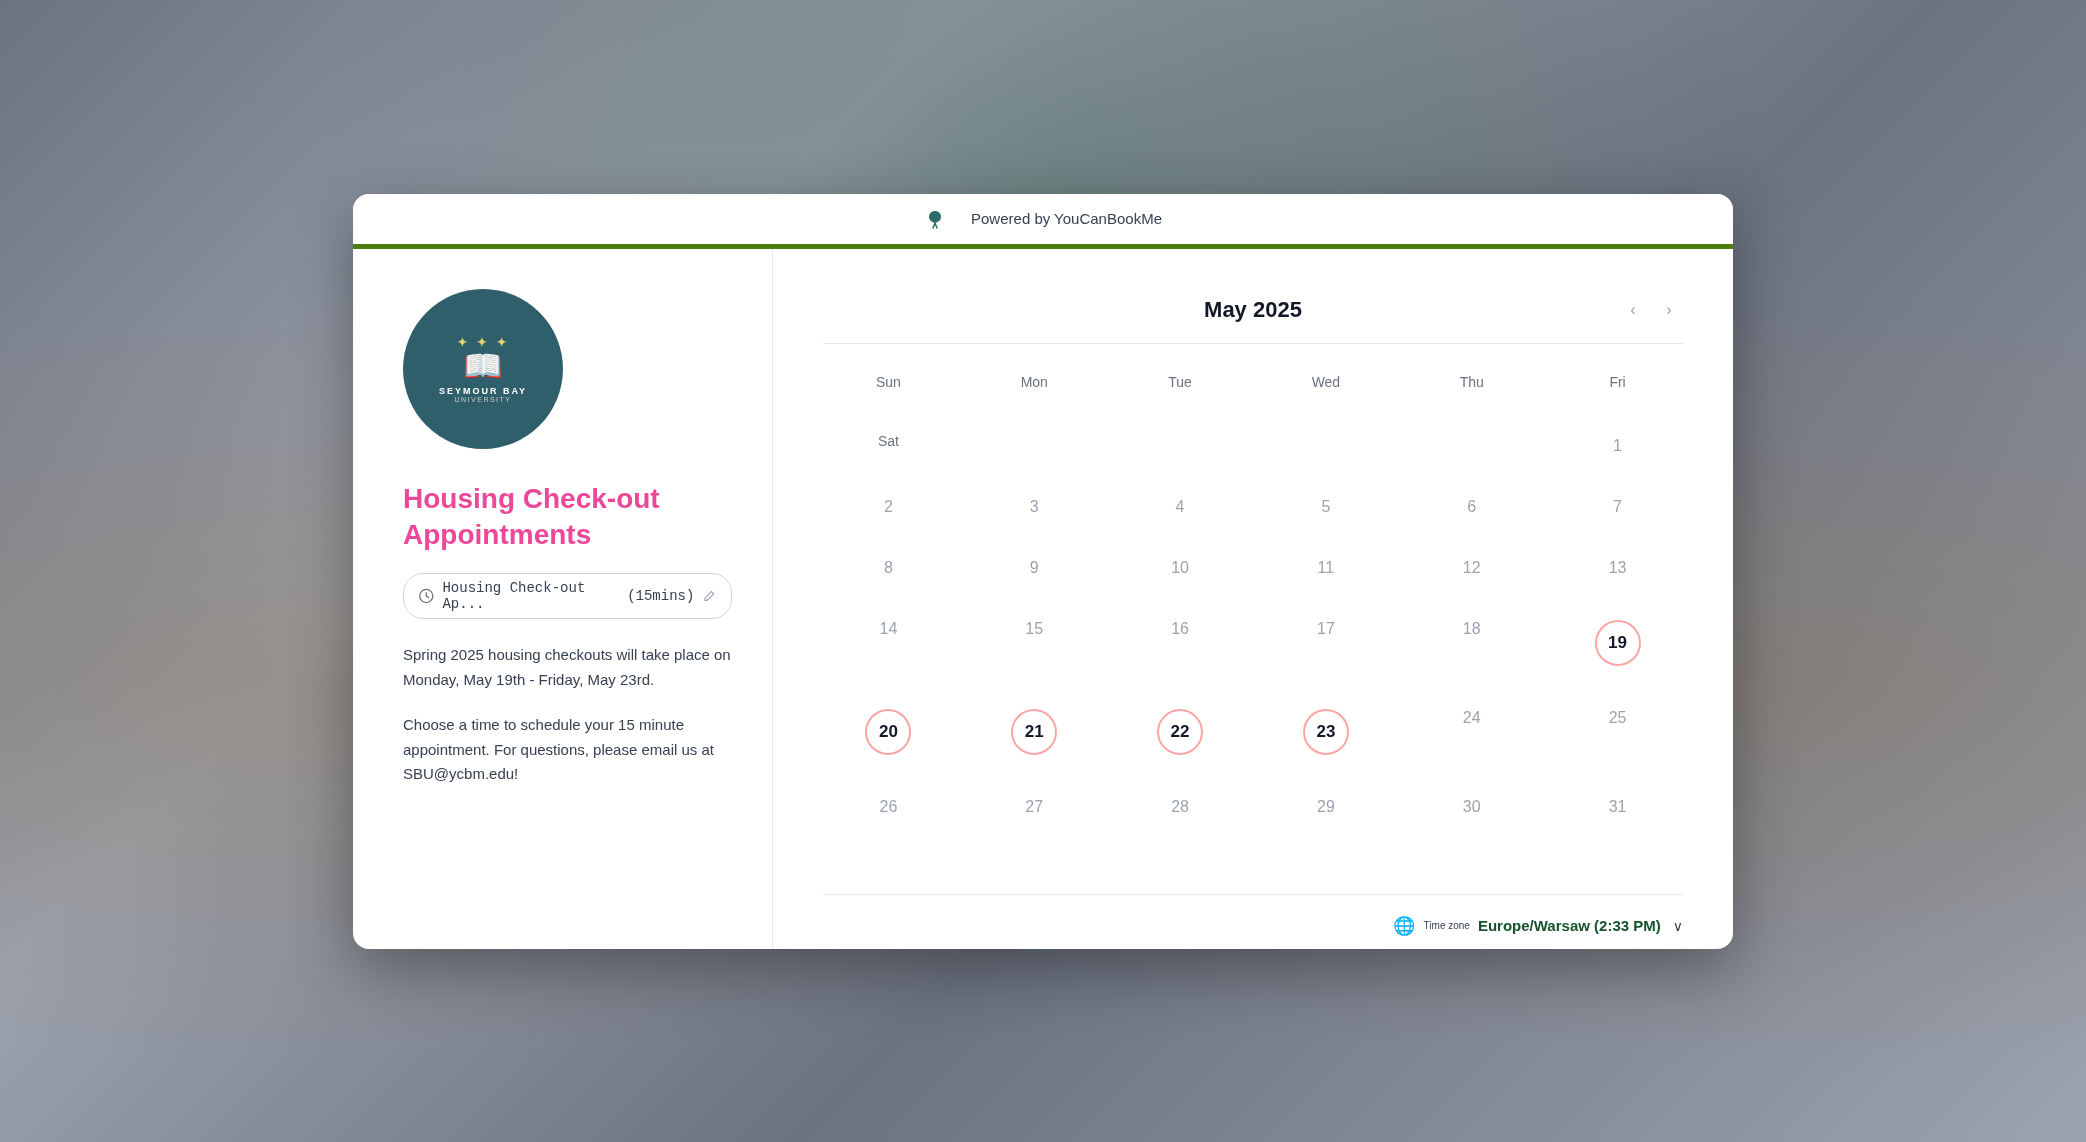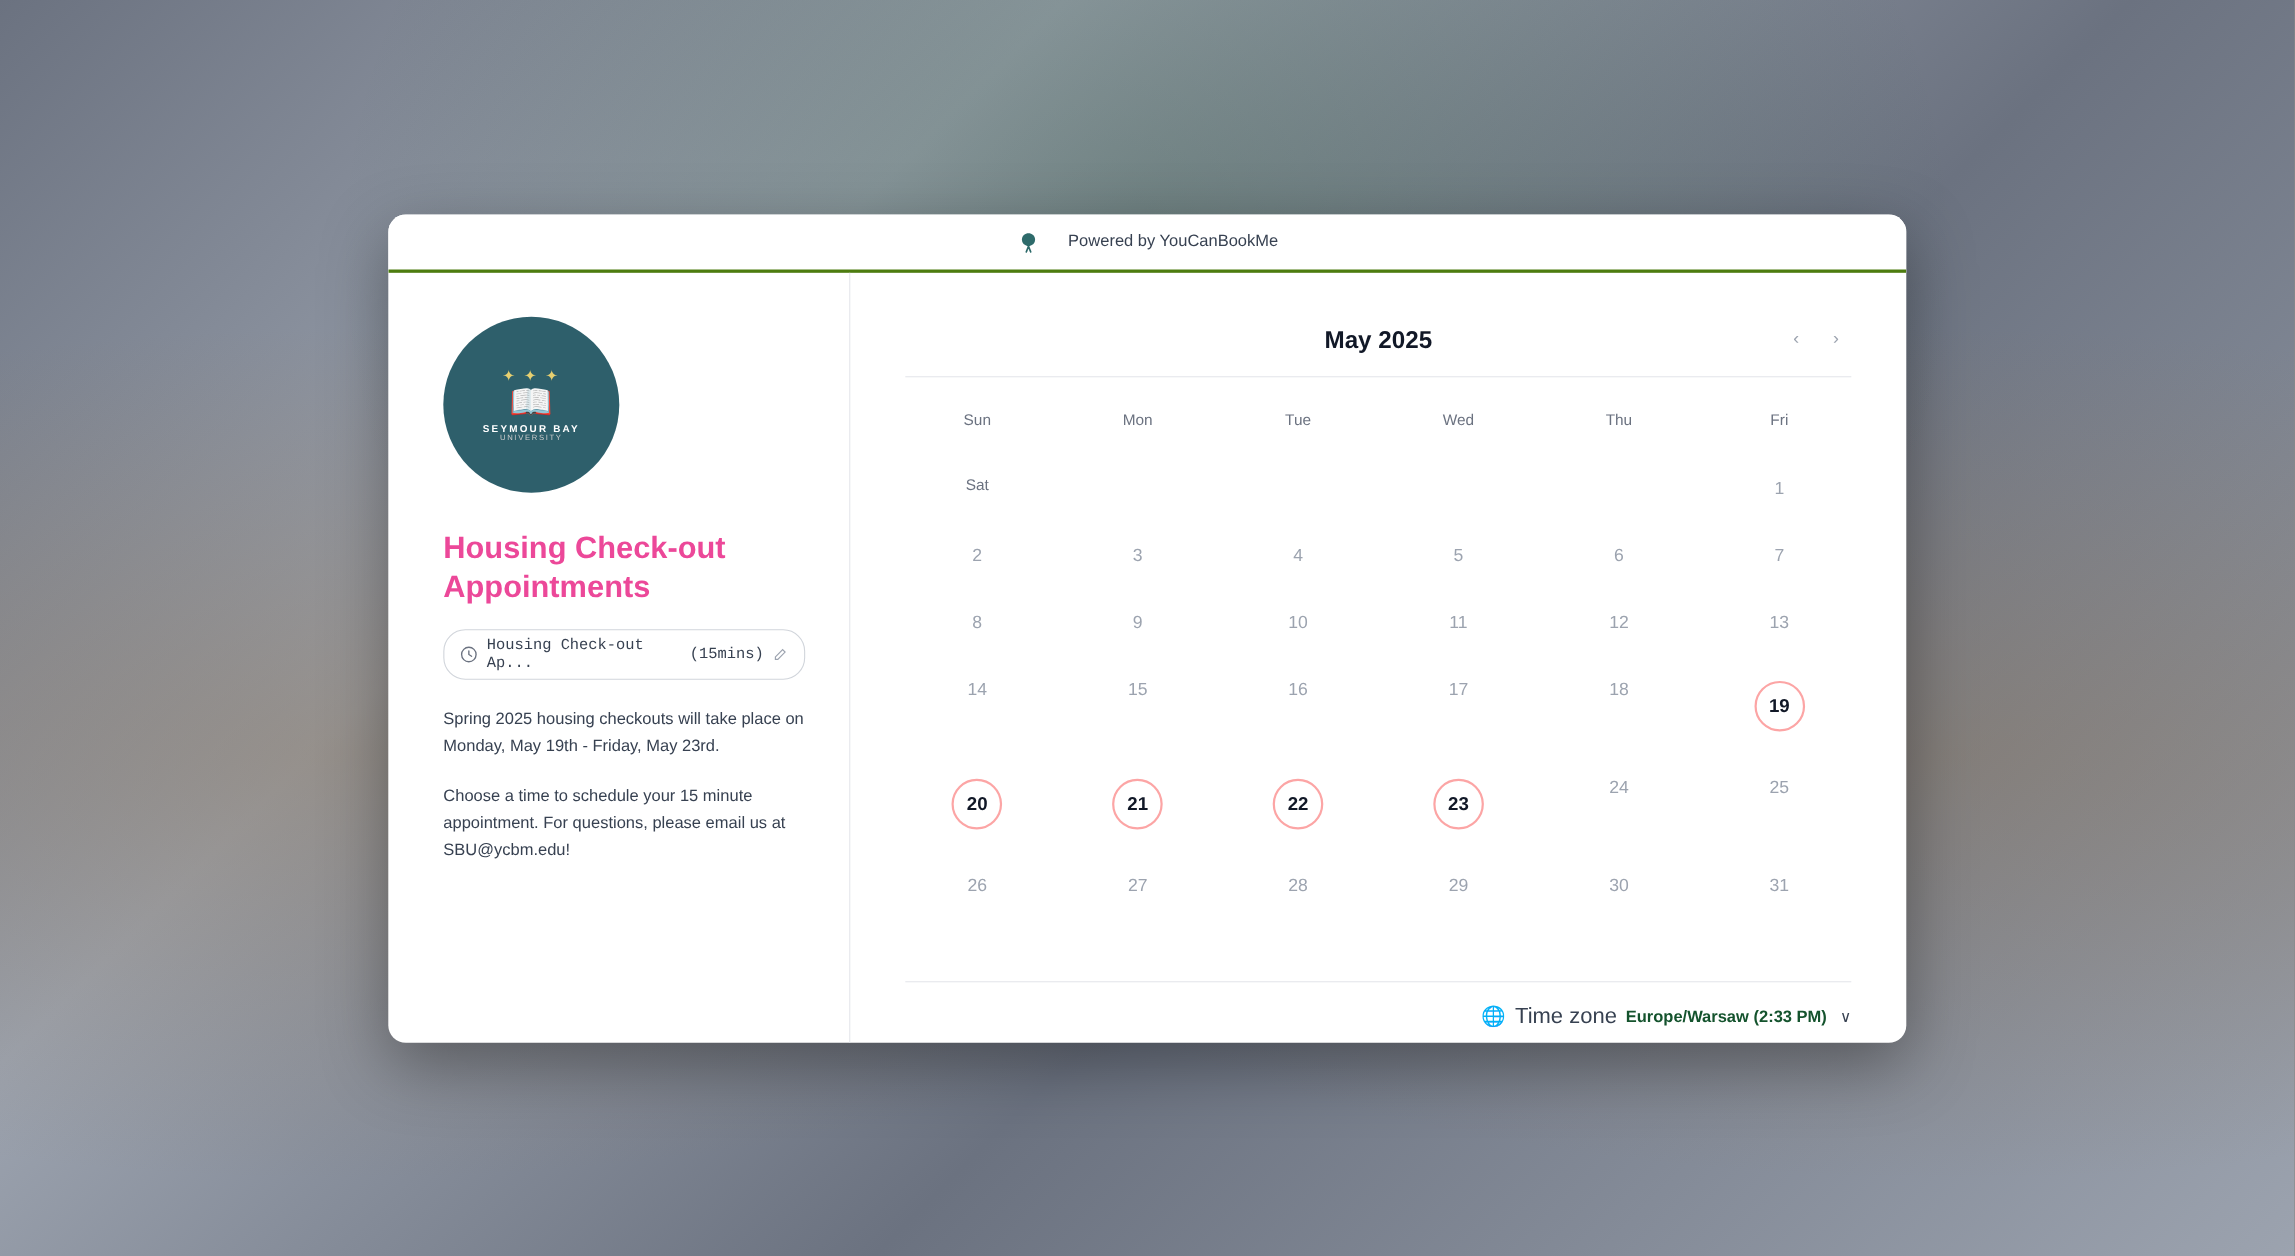--- a/index.html
+++ b/index.html
@@ -41,21 +41,21 @@
       border-radius: 16px;
       overflow: hidden;
       width: 1380px;
       max-width: 95%;
       box-shadow: 0 20px 60px rgba(0,0,0,0.35);
     }
 
     
     .modal-header {
       background: #fff;
-      border-bottom: 3px solid #4d7c0f;
+      border-bottom: 5px solid #4d7c0f;
       padding: 14px 20px;
       display: flex;
       align-items: center;
       justify-content: center;
       gap: 25px;
     }
 
     .ycbm-logo {
       width: 22px;
       height: 22px;
@@ -277,21 +277,21 @@
       justify-content: flex-end;
       gap: 8px;
     }
 
     .globe-icon {
       color: #6b7280;
       font-size: 18px;
     }
 
     .tz-label {
-      font-size: 20px;
+      font-size: 10px;
       color: #374151;
     }
 
     .tz-value {
       font-size: 15px;
       font-weight: 600;
       color: #14532d;
     }
 
     .tz-dropdown {

